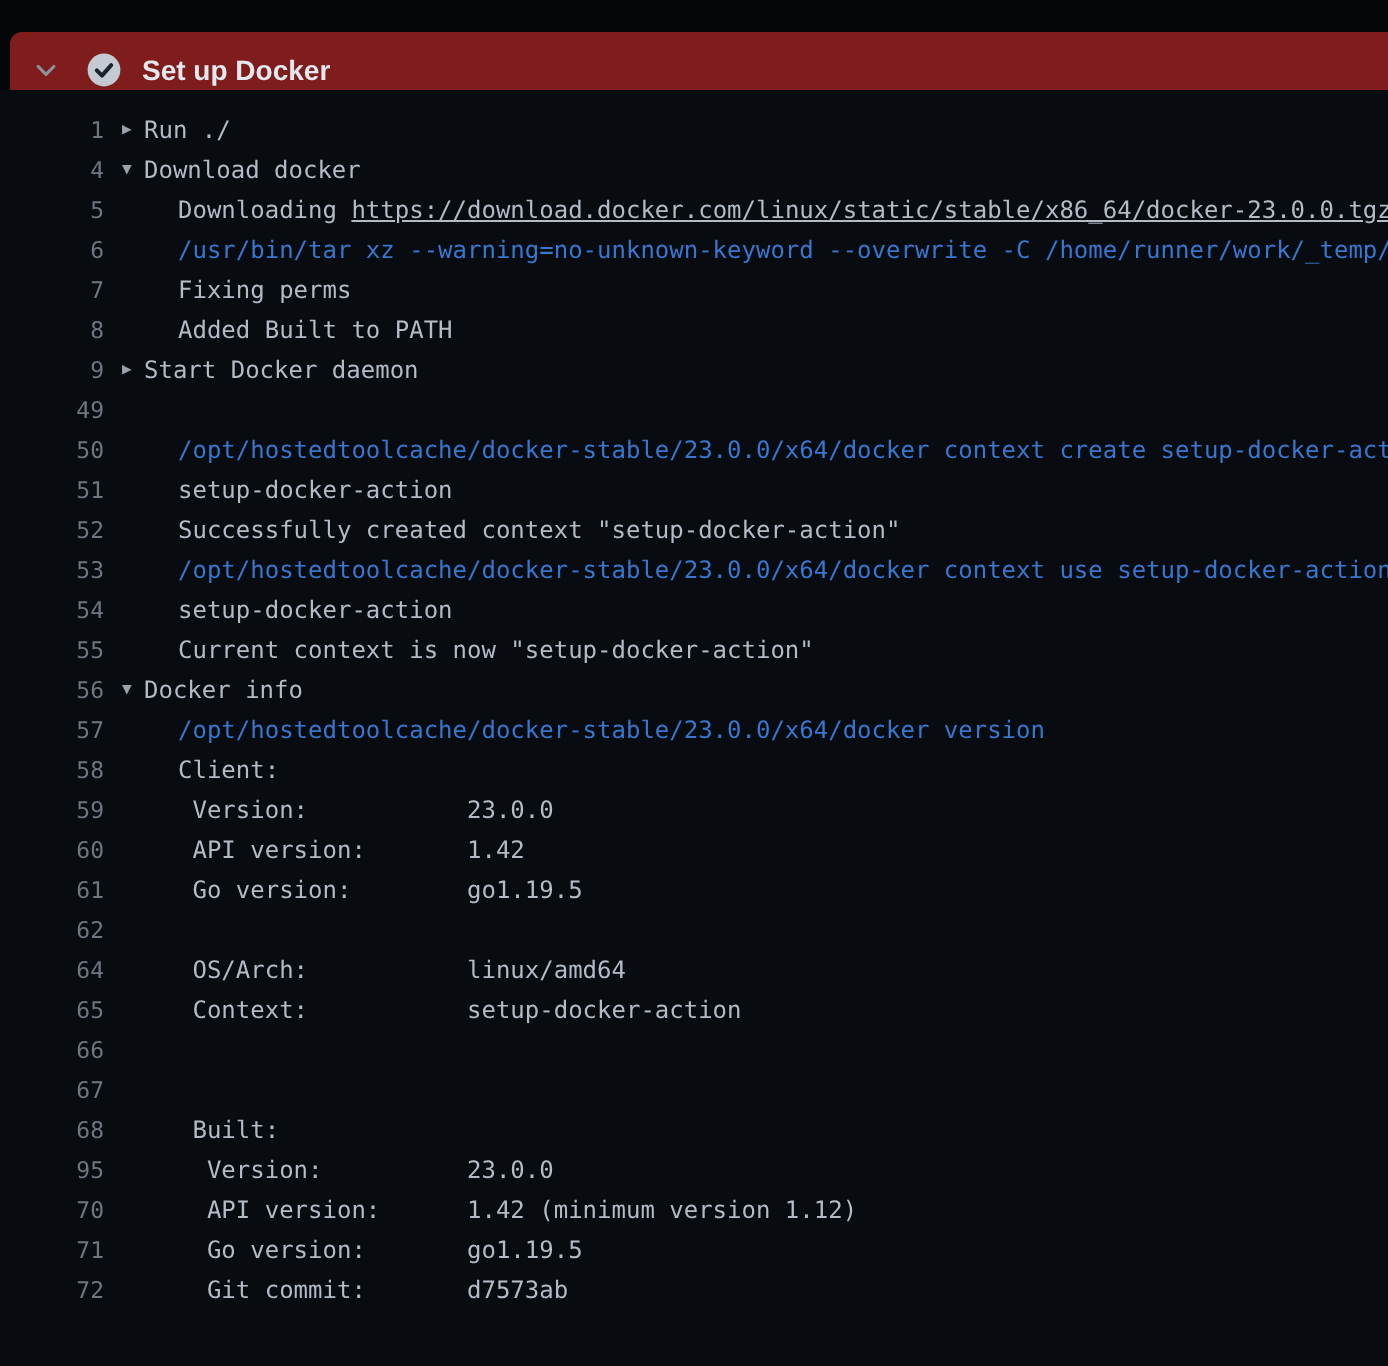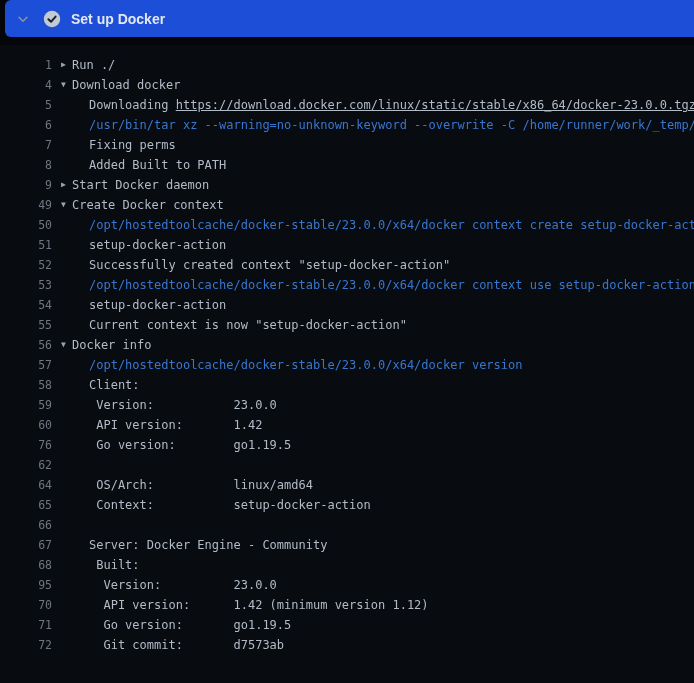--- a/index.html
+++ b/index.html
@@ -2,22 +2,22 @@
 <html><head>
 <meta charset="utf-8">
 <style>
   * { margin:0; padding:0; box-sizing:border-box; }
   html,body { width:694px; height:683px; overflow:hidden; }
   body {
     background:#04060a;
     font-family:"DejaVu Sans Mono","Liberation Mono",monospace;
   }
   .step-header {
-    position:absolute; top:0; left:5px; right:0; height:37px;
-    background:#1d4ed8;
+    position:absolute; top:16px; left:5px; right:0; height:37px;
+    background:#7f1d1d;
     border-radius:6px 0 0 6px;
     display:flex; align-items:center;
     cursor:pointer;
   }
   .chevron { margin-left:10px; width:16px; height:16px; display:flex; align-items:center; justify-content:center; }
   .status { margin-left:12px; width:18px; height:18px; display:flex; align-items:center; justify-content:center; }
   .step-title {
     margin-left:10px;
     font-family:"Liberation Sans","DejaVu Sans",sans-serif;
     font-size:14px; font-weight:600; color:#e2e8ee;
@@ -88,21 +88,20 @@
     <div class="line">
       <a class="num">8</a>
       <div class="content plain">Added Built to PATH</div>
     </div>
     <div class="line">
       <a class="num">9</a>
       <div class="content group"><span class="marker">▶</span><span>Start Docker daemon</span></div>
     </div>
     <div class="line">
       <a class="num">49</a>
-      <div class="content group"><span class="marker">▼</span><span>Create Docker context</span></div>
     </div>
     <div class="line">
       <a class="num">50</a>
       <div class="content command">/opt/hostedtoolcache/docker-stable/23.0.0/x64/docker context create setup-docker-action --docker</div>
     </div>
     <div class="line">
       <a class="num">51</a>
       <div class="content plain">setup-docker-action</div>
     </div>
     <div class="line">
@@ -135,41 +134,40 @@
     </div>
     <div class="line">
       <a class="num">59</a>
       <div class="content plain"> Version:           23.0.0</div>
     </div>
     <div class="line">
       <a class="num">60</a>
       <div class="content plain"> API version:       1.42</div>
     </div>
     <div class="line">
-      <a class="num">76</a>
+      <a class="num">61</a>
       <div class="content plain"> Go version:        go1.19.5</div>
     </div>
     <div class="line">
       <a class="num">62</a>
     </div>
     <div class="line">
       <a class="num">64</a>
       <div class="content plain"> OS/Arch:           linux/amd64</div>
     </div>
     <div class="line">
       <a class="num">65</a>
       <div class="content plain"> Context:           setup-docker-action</div>
     </div>
     <div class="line">
       <a class="num">66</a>
       <div class="content plain"></div>
     </div>
     <div class="line">
       <a class="num">67</a>
-      <div class="content plain">Server: Docker Engine - Community</div>
     </div>
     <div class="line">
       <a class="num">68</a>
       <div class="content plain"> Built:</div>
     </div>
     <div class="line">
       <a class="num">95</a>
       <div class="content plain">  Version:          23.0.0</div>
     </div>
     <div class="line">

